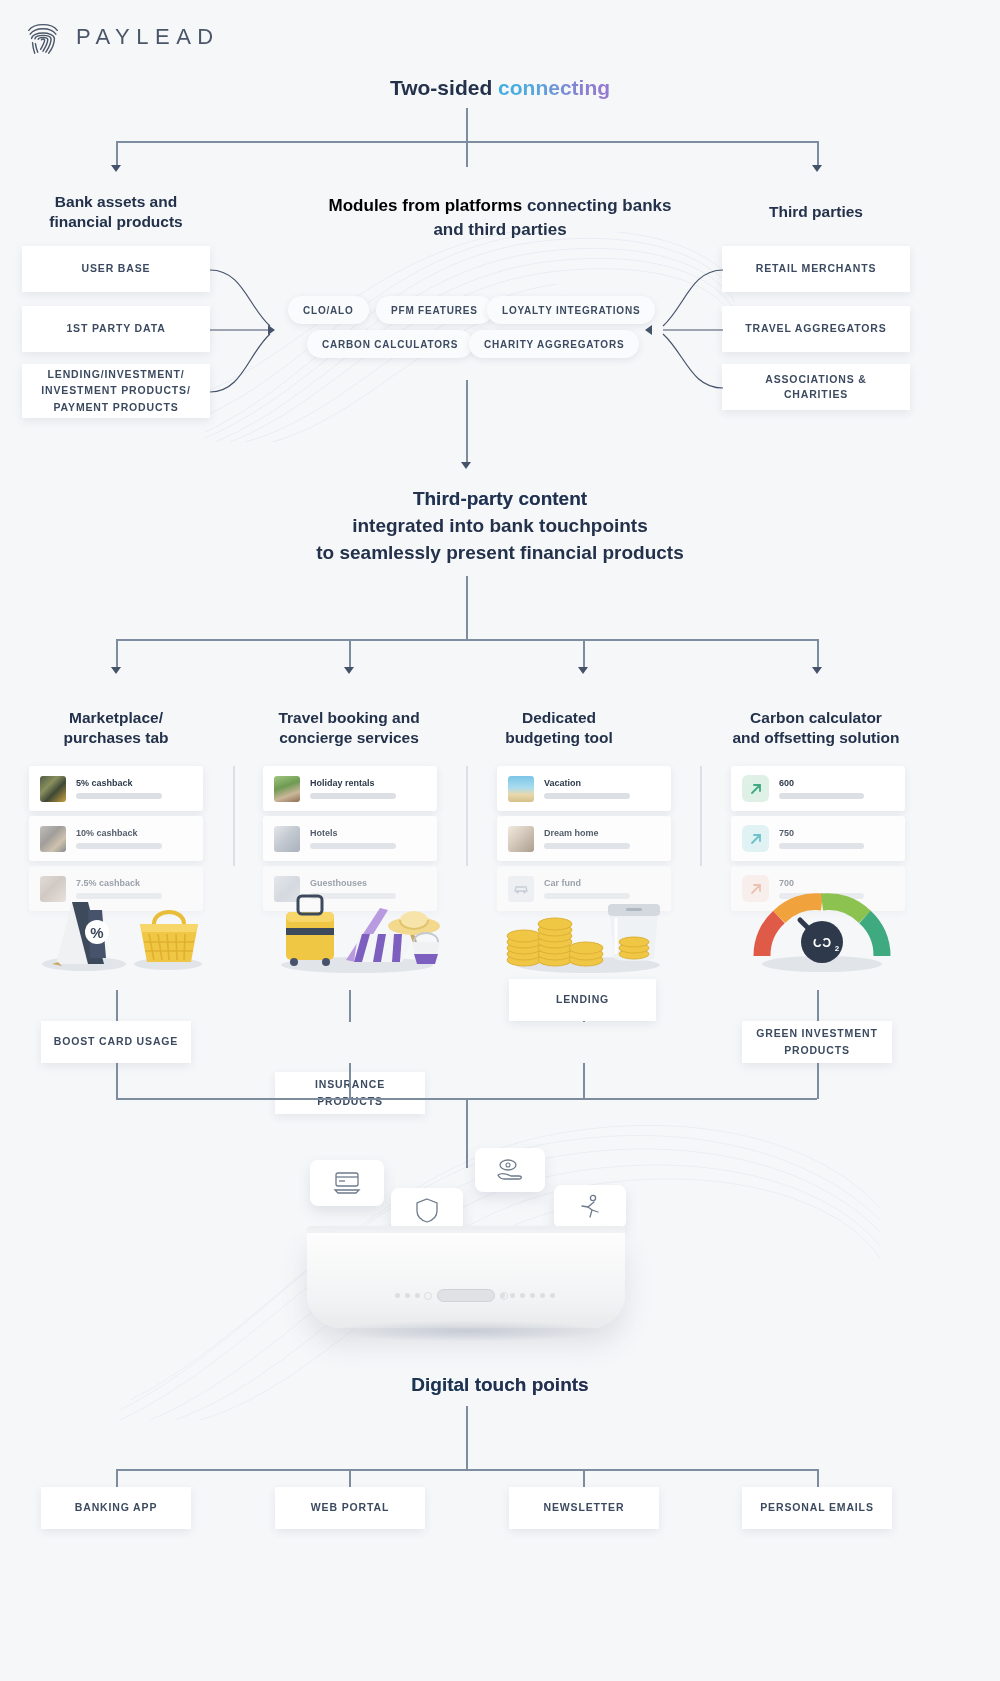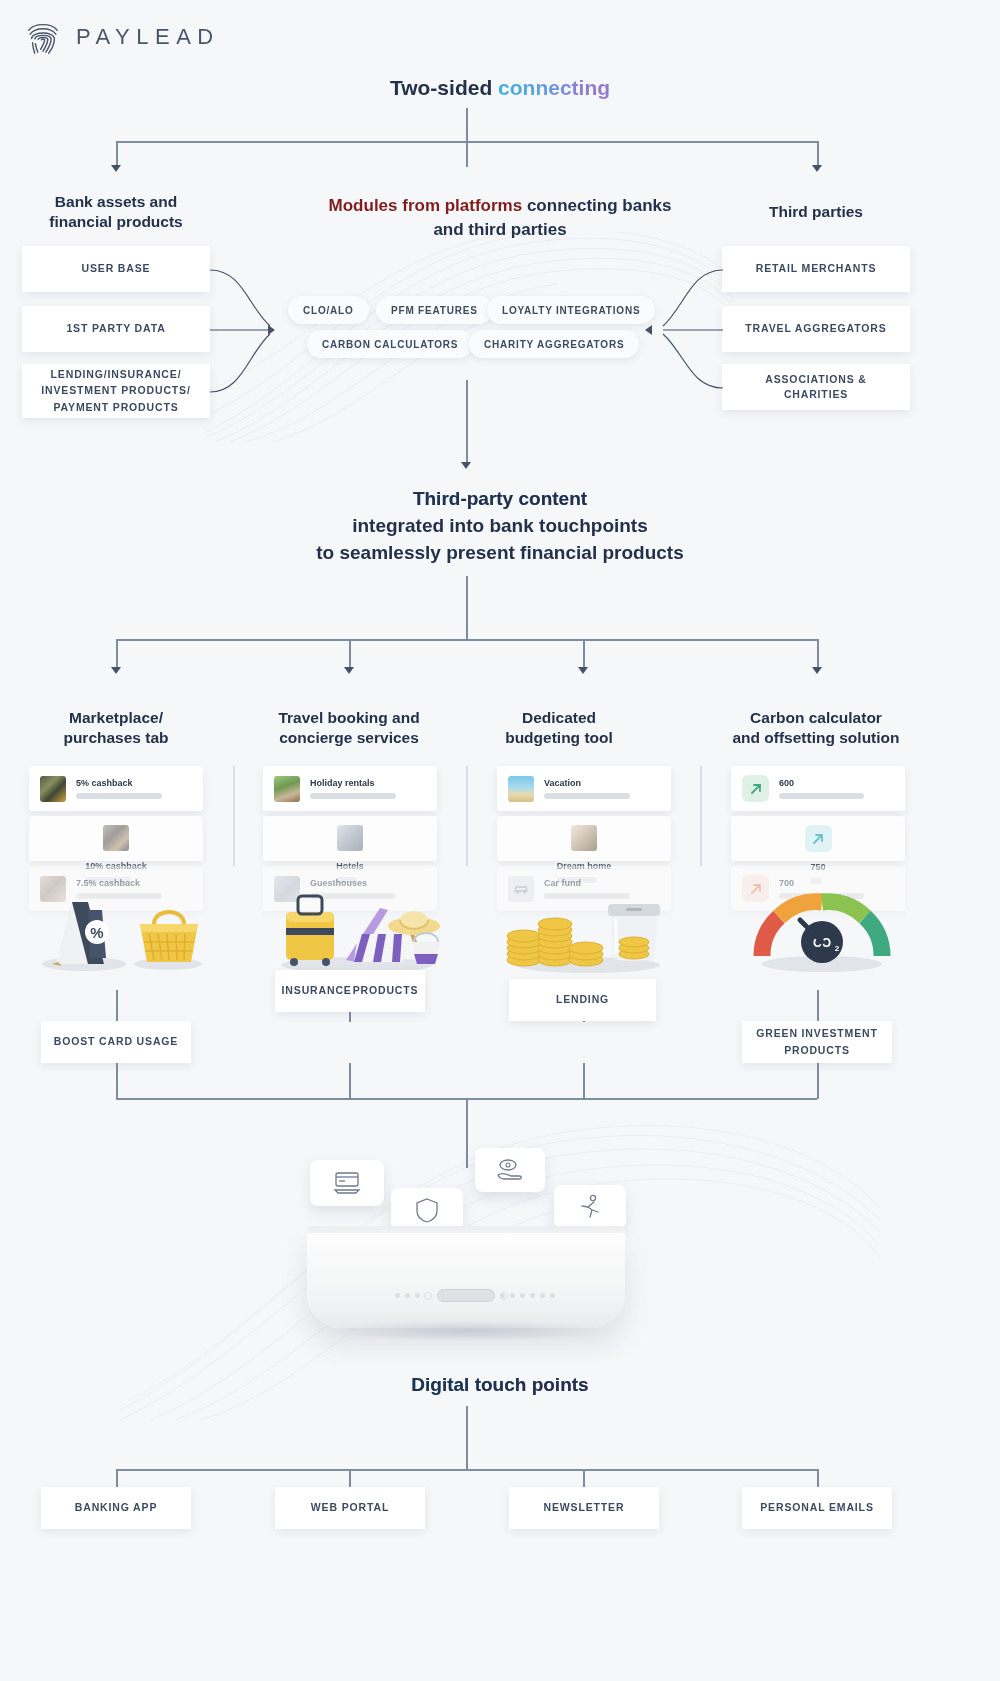--- a/index.html
+++ b/index.html
@@ -22,21 +22,21 @@
   .logo-mark { width: 38px; height: 38px; }
   .logo-text { font-size: 22px; letter-spacing: 6.5px; color: #4a5668; font-weight: 400; }
 
   
   .h-center { position: absolute; text-align: center; width: 100%; left: 0; }
   .t-title { font-size: 21px; font-weight: 700; color: #23314a; }
   .grad-bp {
     background: linear-gradient(90deg,#3eaee0 0%,#55a8dd 30%,#8a7fd0 75%,#9678cf 100%);
     -webkit-background-clip: text; background-clip: text; color: transparent;
   }
-  .blue { color: #7f1d1d; }
+  .blue { color: #000000; }
   .col-head { font-size: 15.5px; font-weight: 700; color: #23314a; line-height: 1.3; text-align: center; }
   .sect-sub { font-size: 19px; font-weight: 700; color: #23314a; line-height: 1.42; }
 
   
   .ln { position: absolute; background: #7e8ca0; }
   .ln.v { width: 1.5px; }
   .ln.h { height: 1.5px; }
   .arw { position: absolute; width: 0; height: 0; border-left: 5px solid transparent; border-right: 5px solid transparent; border-top: 7px solid #44526a; }
   .arw-r { position: absolute; width: 0; height: 0; border-top: 5px solid transparent; border-bottom: 5px solid transparent; border-left: 7px solid #44526a; }
   .arw-l { position: absolute; width: 0; height: 0; border-top: 5px solid transparent; border-bottom: 5px solid transparent; border-right: 7px solid #44526a; }
@@ -61,21 +61,21 @@
   .fcard {
     position: absolute; background: #fff; border-radius: 3px;
     box-shadow: 0 3px 9px rgba(40,60,90,.09);
     display: flex; align-items: center; gap: 10px; padding: 9px 11px;
     width: 174px; height: 45px;
   }
   .thumb { width: 26px; height: 26px; border-radius: 3px; flex: none; background-size: cover; }
   .fc-body { flex: 1; min-width: 0; }
   .fc-label { font-size: 9px; font-weight: 700; color: #2e3a4b; line-height: 1.2; }
   .fc-bar { margin-top: 5px; height: 6px; width: 74%; background: #dcdfe4; border-radius: 3px; }
-  .fade2 { opacity: .82; flex-direction: column; }
+  .fade2 { opacity: .82; }
   .fade3 { opacity: .46; }
 
   .icn-sq { width: 27px; height: 27px; border-radius: 6px; display: flex; align-items: center; justify-content: center; flex: none; }
 
   
   .illu { position: absolute; }
 
   
   .phone {
     position: absolute; left: 307px; top: 1233px; width: 318px; height: 95px;
@@ -164,21 +164,21 @@
       <span class="blue">Modules from platforms</span><span> connecting banks</span>
     </div>
     <div class="sect-sub" style="font-size:17px">and third parties</div>
   </div>
 
   <div class="col-head" style="position:absolute; left:716px; top:202px; width:200px">Third parties</div>
 
   <div class="wbox" style="left:22px; top:246px; width:188px; height:46px">USER BASE</div>
   <div class="wbox" style="left:22px; top:306px; width:188px; height:46px">1ST PARTY DATA</div>
   <div class="wbox" style="left:22px; top:364px; width:188px; height:54px; flex-direction:column; justify-content:center; gap:1px">
-    <span>LENDING/INSURANCE/</span>
+    <span>LENDING/INVESTMENT/</span>
     <span>INVESTMENT PRODUCTS/</span>
     <span>PAYMENT PRODUCTS</span>
   </div>
 
   <svg style="position:absolute; left:208px; top:246px; width:80px; height:175px">
     <g fill="none" stroke="#44526a" stroke-width="1.2">
       <path d="M2,24 C34,24 40,60 62,80"></path>
       <path d="M2,84 L62,84"></path>
       <path d="M2,146 C34,146 40,108 62,88"></path>
     </g>
@@ -455,21 +455,21 @@
     <text x="95" y="71" font-family="Liberation Sans, sans-serif" font-size="8" font-weight="700" fill="#fff" text-anchor="middle">2</text>
     <path d="M80,62 L58,40" stroke="#2e3a4b" stroke-width="5" stroke-linecap="round"></path>
   </svg>
 
   <div class="ln v" style="left:116px; top:990px; height:32px"></div>
   <div class="ln v" style="left:349px; top:990px; height:32px"></div>
   <div class="ln v" style="left:583px; top:990px; height:32px"></div>
   <div class="ln v" style="left:817px; top:990px; height:32px"></div>
 
   <div class="wbox" style="left:41px; top:1021px; width:150px; height:42px">BOOST CARD USAGE</div>
-  <div class="wbox" style="left:275px; top:970px; width:150px; height:42px; gap:1px">
+  <div class="wbox" style="left:275px; top:1072px; width:150px; height:42px; flex-direction:column; gap:1px">
     <span>INSURANCE</span>
     <span>PRODUCTS</span>
   </div>
   <div class="wbox" style="left:509px; top:979px; width:147px; height:42px">LENDING</div>
   <div class="wbox" style="left:742px; top:1021px; width:150px; height:42px; flex-direction:column; gap:1px">
     <span>GREEN INVESTMENT</span>
     <span>PRODUCTS</span>
   </div>
 
   <div class="ln v" style="left:116px; top:1063px; height:36px"></div>

